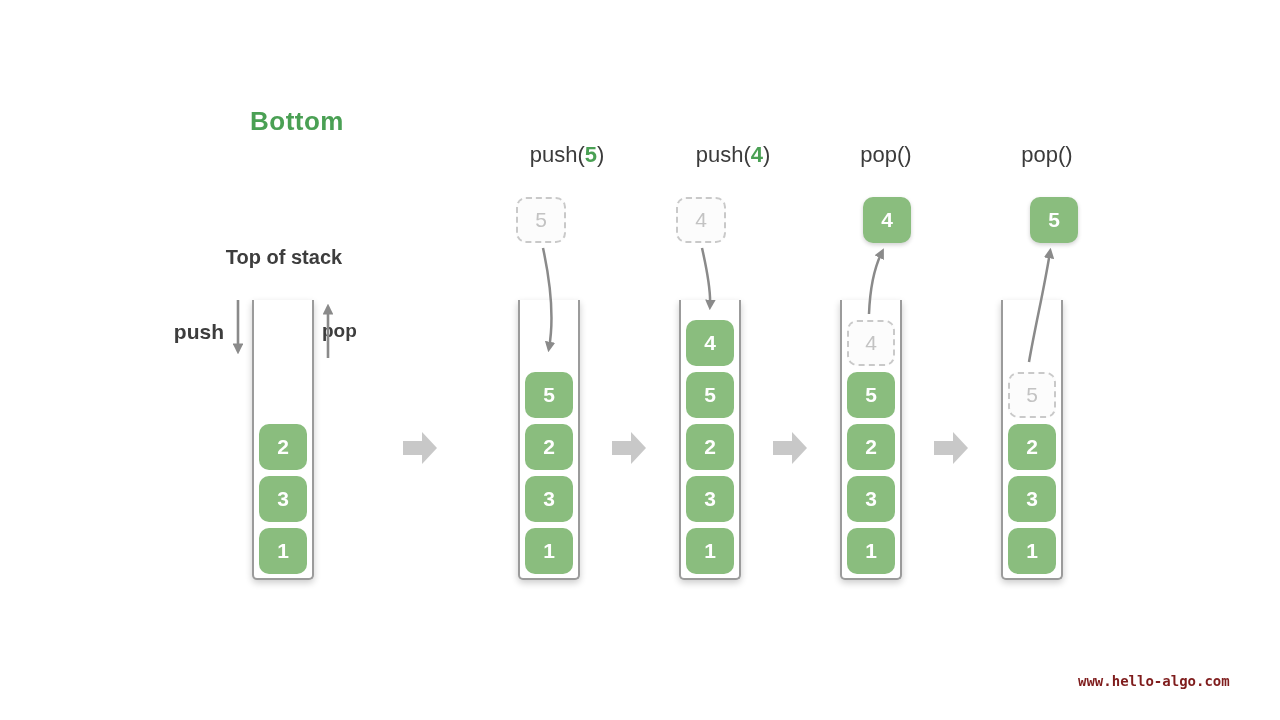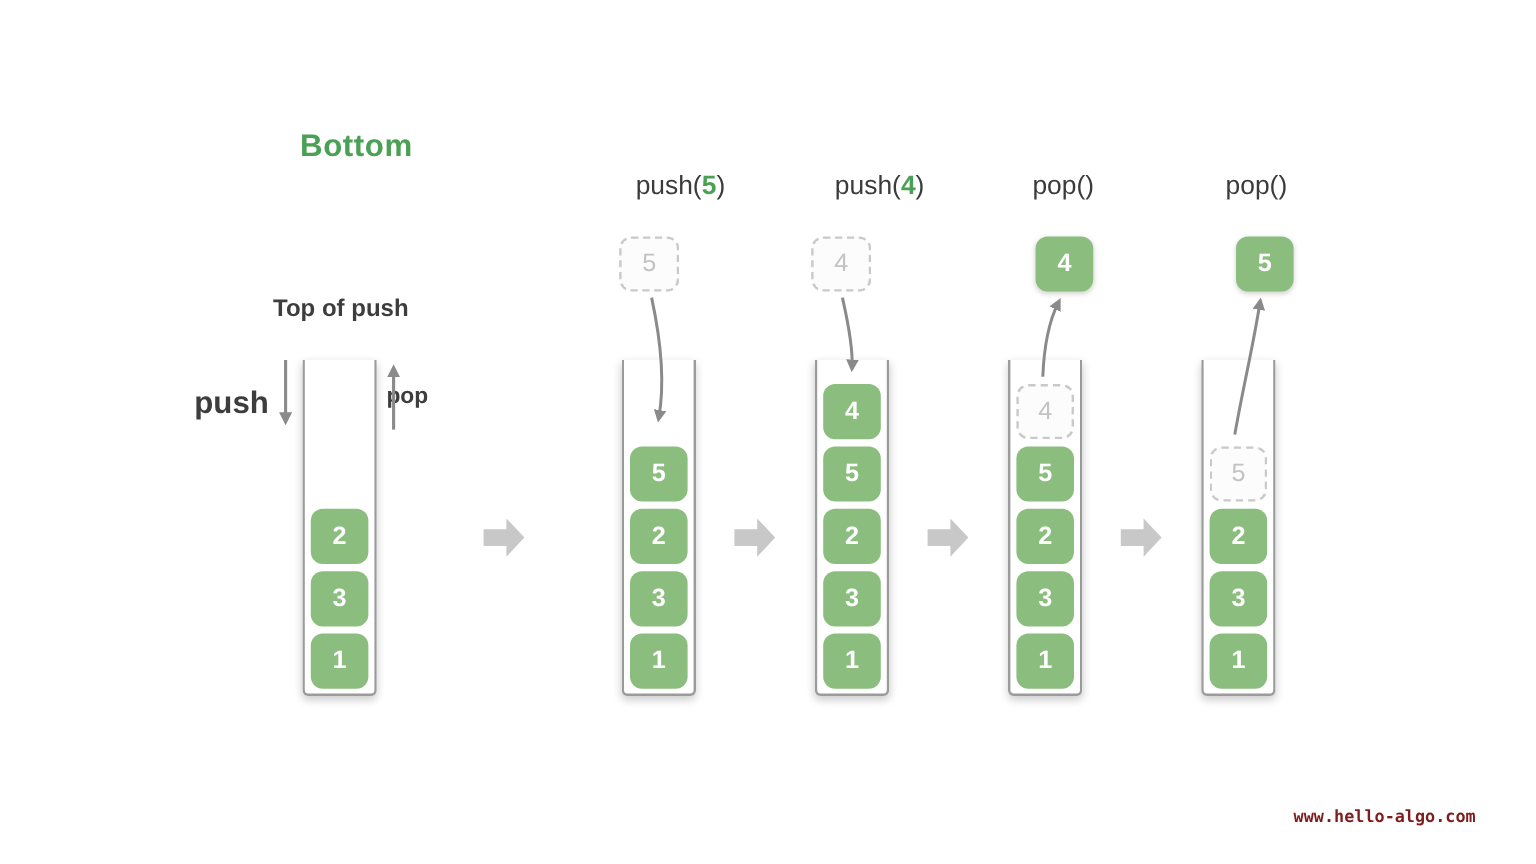--- a/index.html
+++ b/index.html
@@ -8,21 +8,21 @@
     font-family:"Liberation Sans",sans-serif;overflow:hidden;
   }
   .abs{position:absolute;}
   .title{
     left:250px;top:106px;font-size:26px;font-weight:bold;color:#4aa054;
     letter-spacing:.5px;
   }
   .lbl{font-weight:bold;color:#3d3d3d;}
   .top-label{left:184px;top:246px;width:200px;text-align:center;font-size:20px;}
   .bottom-label{left:184px;top:615px;width:200px;text-align:center;font-size:20px;}
-  .push-label{left:140px;top:320px;width:84px;text-align:right;font-size:26px;}
+  .push-label{left:140px;top:320px;width:84px;text-align:right;font-size:21px;}
   .pop-label{left:322px;top:320px;font-size:19px;}
   .op{
     top:142px;width:200px;text-align:center;
     font-family:Liberation Sans, sans-serif;
     font-size:22px;color:#3b3b3b;white-space:nowrap;
   }
   .op .arg{color:#4aa054;font-weight:bold;}
   .op1{left:467px;} .op2{left:633px;} .op3{left:786px;} .op4{left:947px;}
   .container{
     position:absolute;top:300px;width:62px;height:280px;background:#fff;
@@ -56,21 +56,21 @@
     left:1078px;top:673px;font-family:"DejaVu Sans Mono","Liberation Mono",monospace;
     font-size:14px;color:#7f1d1d;font-weight:bold;
   }
 </style>
 </head>
 <body>
 
 <div class="canvas">
 
   <div class="abs title">Bottom</div>
-  <div class="abs lbl top-label">Top of push</div>
+  <div class="abs lbl top-label">Top of stack</div>
   <div class="abs lbl push-label">push</div>
   <div class="abs lbl pop-label">pop</div>
 
   <div class="abs op op1"><span>push(</span><span class="arg">5</span><span>)</span></div>
   <div class="abs op op2"><span>push(</span><span class="arg">4</span><span>)</span></div>
   <div class="abs op op3"><span>pop(</span><span class="arg"></span><span>)</span></div>
   <div class="abs op op4"><span>pop(</span><span class="arg"></span><span>)</span></div>
 
   <div class="float-box dashed f1">5</div>
   <div class="float-box dashed f2">4</div>

